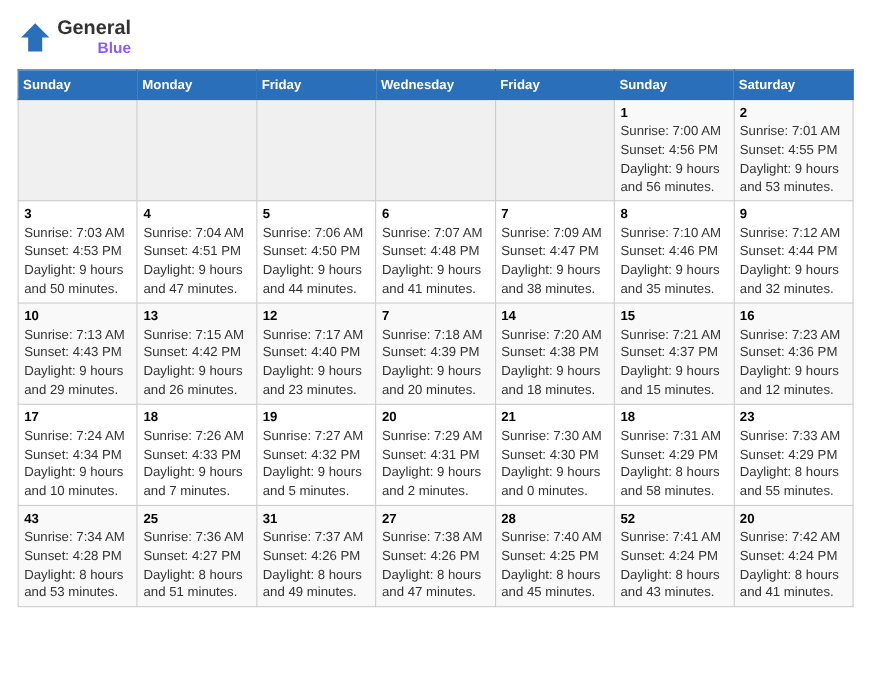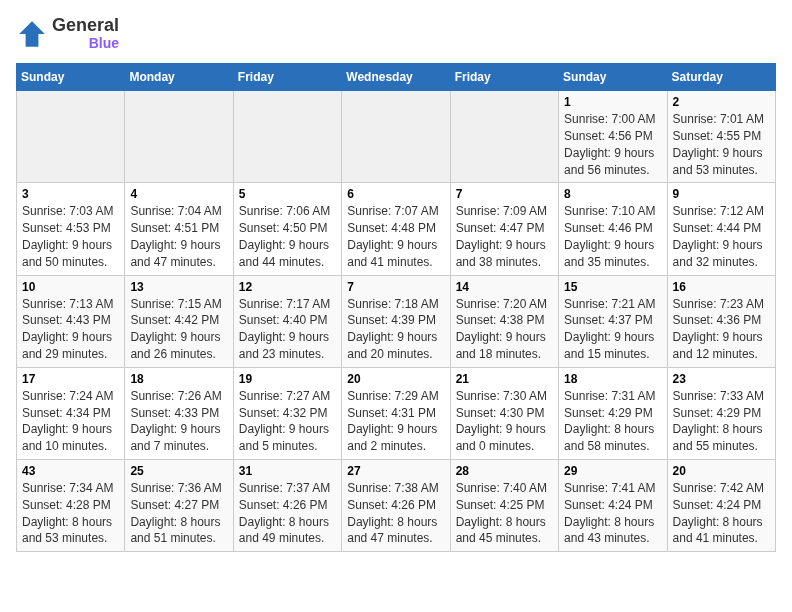--- a/index.html
+++ b/index.html
@@ -234,21 +234,21 @@
         </td>
         <td>
           <span class="day-num">27</span>
           <div class="day-info">Sunrise: 7:38 AM<br>Sunset: 4:26 PM<br>Daylight: 8 hours and 47 minutes.</div>
         </td>
         <td>
           <span class="day-num">28</span>
           <div class="day-info">Sunrise: 7:40 AM<br>Sunset: 4:25 PM<br>Daylight: 8 hours and 45 minutes.</div>
         </td>
         <td>
-          <span class="day-num">29</span>
+          <span class="day-num">52</span>
           <div class="day-info">Sunrise: 7:41 AM<br>Sunset: 4:24 PM<br>Daylight: 8 hours and 43 minutes.</div>
         </td>
         <td>
           <span class="day-num">20</span>
           <div class="day-info">Sunrise: 7:42 AM<br>Sunset: 4:24 PM<br>Daylight: 8 hours and 41 minutes.</div>
         </td>
       </tr>
     </tbody>
 </table>
 

